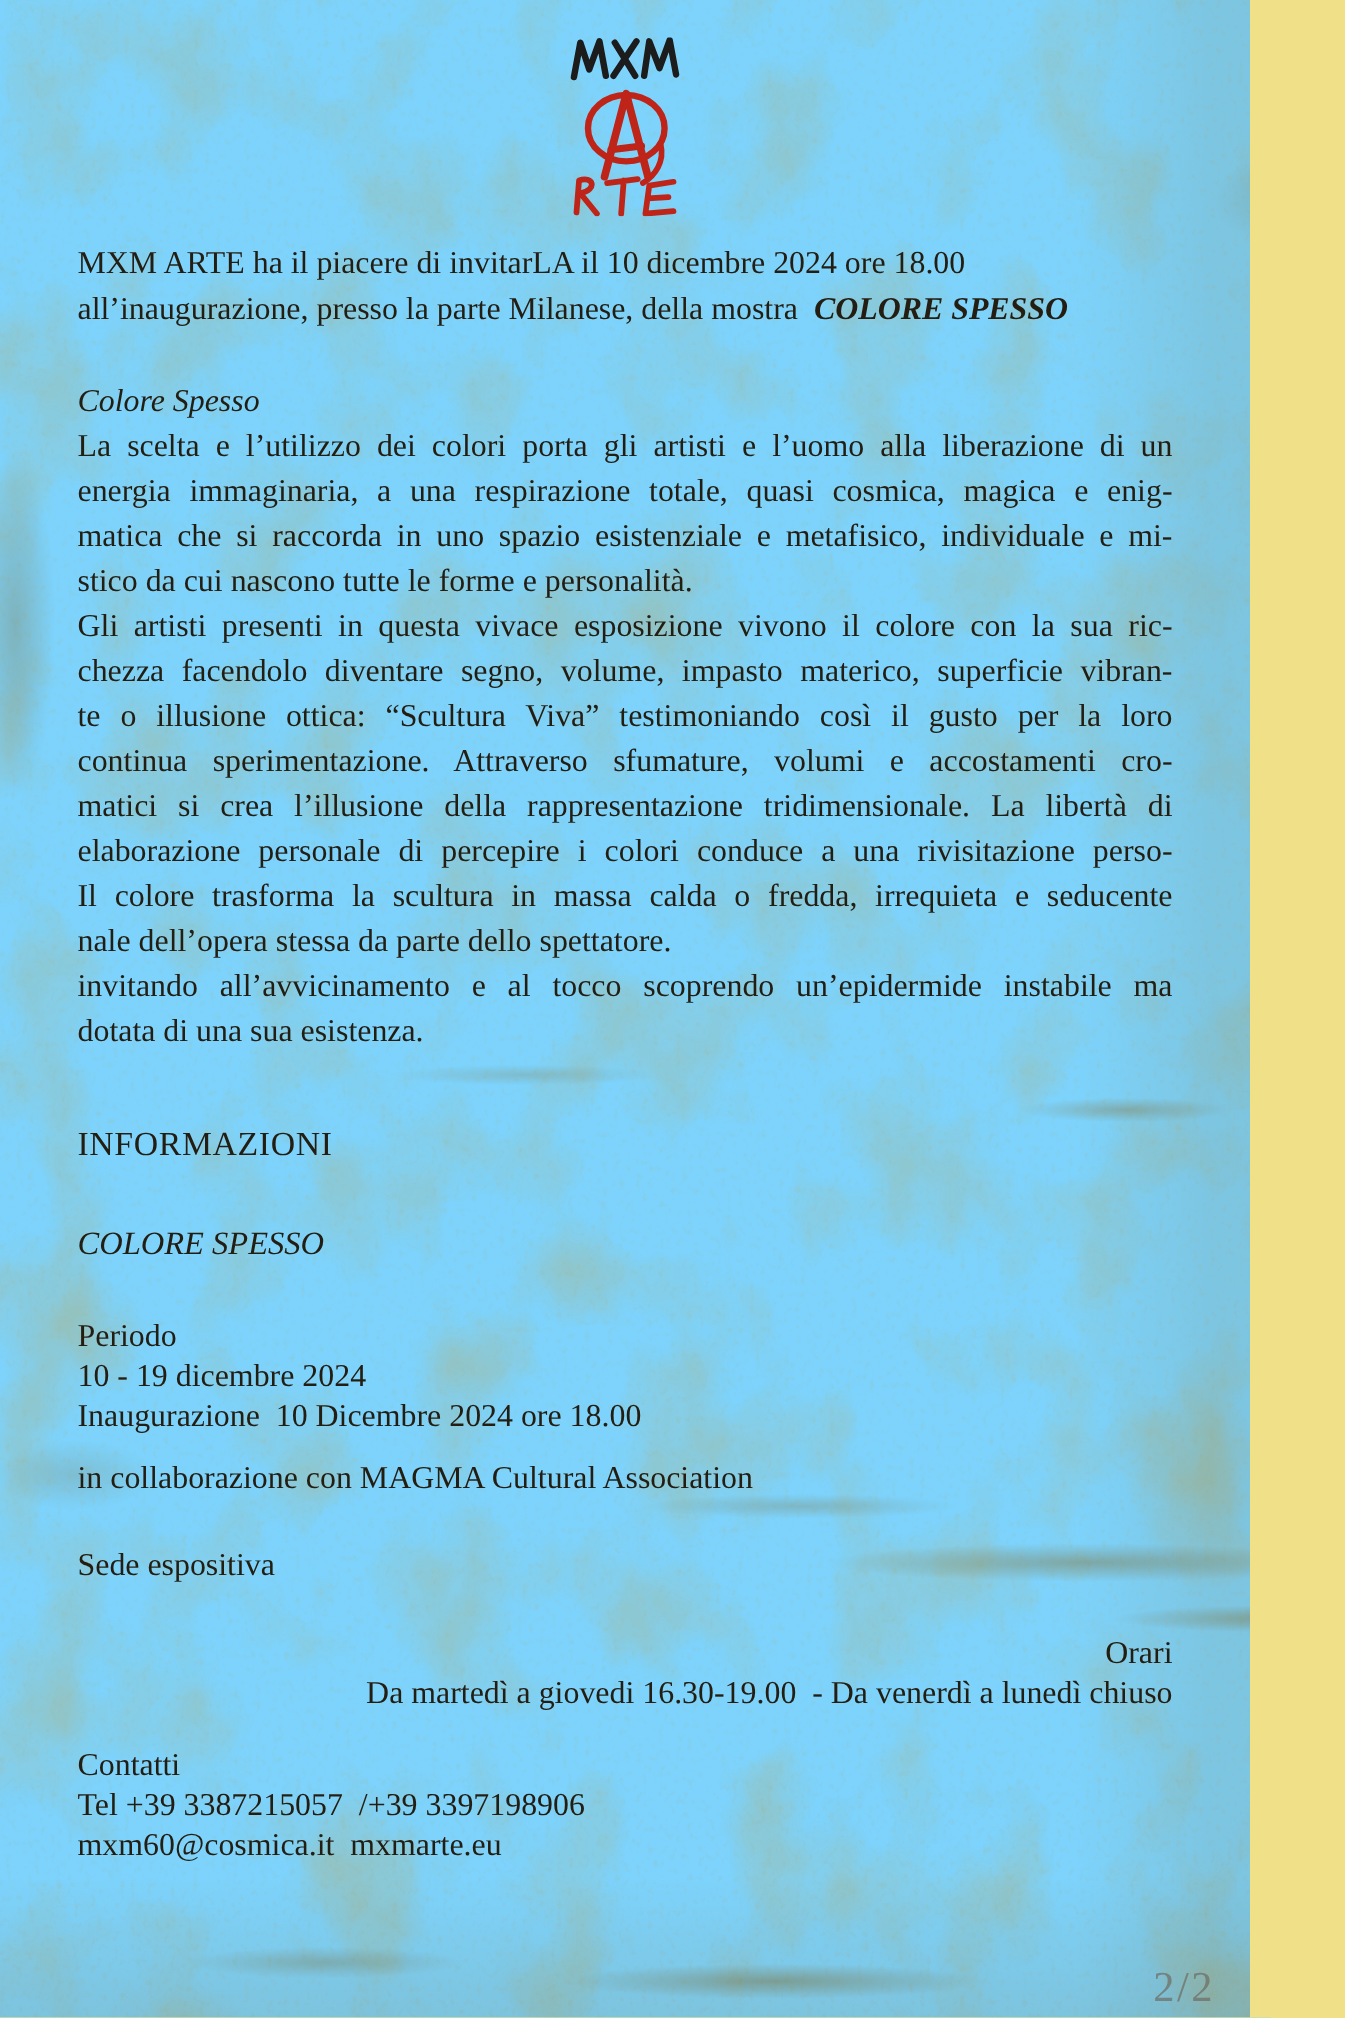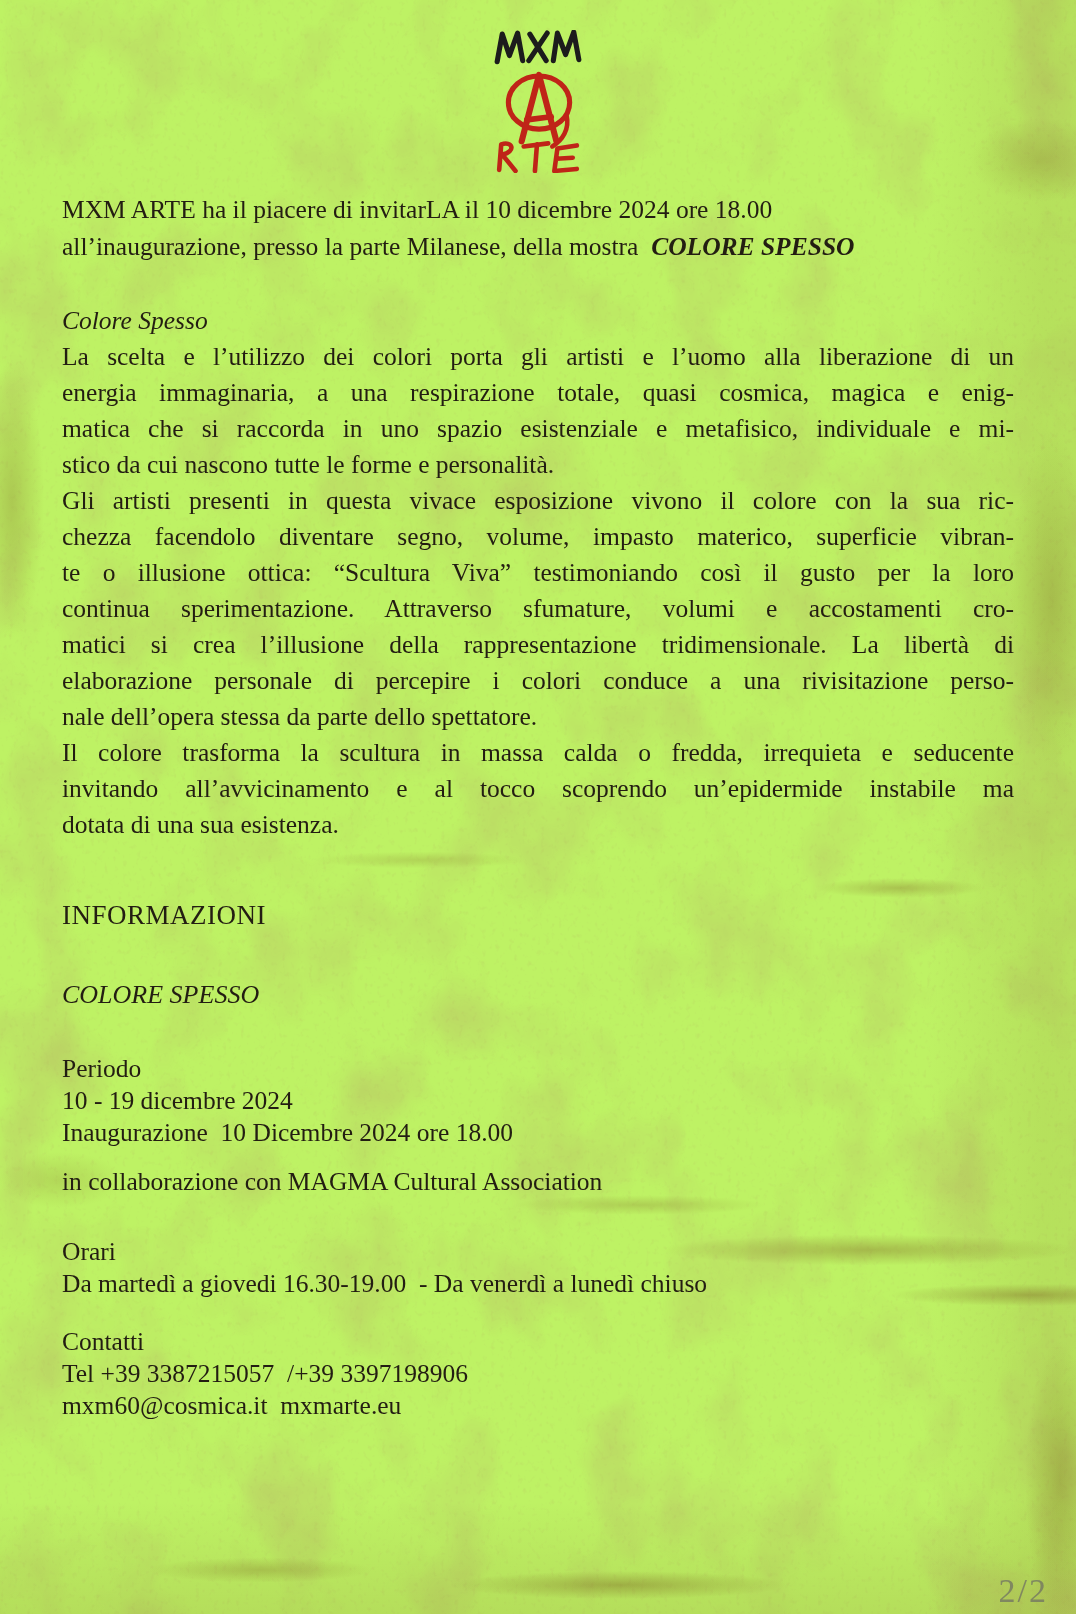--- a/index.html
+++ b/index.html
@@ -1,20 +1,20 @@
 <!DOCTYPE html>
 <html><head>
 <meta charset="utf-8">
 <style>
   html, body { margin: 0; padding: 0; background: #f0e189; }
   .page {
     position: relative;
-    width: 1076px;
+    width: 1000px;
     height: 1614px;
-    background: #bef264;
+    background: #7dd3fc;
     overflow: hidden;
     font-family: "Liberation Serif", "DejaVu Serif", serif;
     color: #231d12;
   }
   .texture-svg {
     position: absolute; inset: 0; z-index: 0; pointer-events: none;
   }
   .streaks {
     position: absolute; inset: 0; z-index: 0; pointer-events: none;
     background-image:
@@ -59,21 +59,21 @@
   .info-heading {
     margin: 54px 62px 0; font-size: 27px; line-height: 36px; letter-spacing: 0.5px;
   }
   .show-title {
     margin: 44px 62px 0; font-style: italic; font-size: 26px; line-height: 36px;
   }
   .block { margin: 0 62px; font-size: 25.5px; line-height: 32px; }
   .block.periodo   { margin-top: 40px; }
   .block.collab    { margin-top: 17px; }
   .block.venue     { margin-top: 38px; }
-  .block.hours     { margin-top: 25px; }
+  .block.hours     { margin-top: 38px; text-align: right; }
   .block.contacts  { margin-top: 26px; }
 
   .page-num {
     position: absolute; right: 28px; bottom: 4px; z-index: 2;
     font-size: 34px; color: rgba(110,110,100,0.72); letter-spacing: 2px;
   }
 </style>
 </head>
 <body>
 
@@ -132,39 +132,40 @@
       <div class="jline">La scelta e l’utilizzo dei colori porta gli artisti e l’uomo alla liberazione di un</div>
       <div class="jline">energia immaginaria, a una respirazione totale, quasi cosmica, magica e enig-</div>
       <div class="jline">matica che si raccorda in uno spazio esistenziale e metafisico, individuale e mi-</div>
       <div class="jline flush">stico da cui nascono tutte le forme e personalità.</div>
       <div class="jline">Gli artisti presenti in questa vivace esposizione vivono il colore con la sua ric-</div>
       <div class="jline">chezza facendolo diventare segno, volume, impasto materico, superficie vibran-</div>
       <div class="jline">te o illusione ottica: “Scultura Viva” testimoniando così il gusto per la loro</div>
       <div class="jline">continua sperimentazione. Attraverso sfumature, volumi e accostamenti cro-</div>
       <div class="jline">matici si crea l’illusione della rappresentazione tridimensionale. La libertà di</div>
       <div class="jline">elaborazione personale di percepire i colori conduce a una rivisitazione perso-</div>
+      <div class="jline">Il colore trasforma la scultura in massa calda o fredda, irrequieta e seducente</div>
       <div class="jline flush">nale dell’opera stessa da parte dello spettatore.</div>
-      <div class="jline">Il colore trasforma la scultura in massa calda o fredda, irrequieta e seducente</div>
       <div class="jline">invitando all’avvicinamento e al tocco scoprendo un’epidermide instabile ma</div>
       <div class="jline flush">dotata di una sua esistenza.</div>
     </div>
 
     <p class="info-heading">INFORMAZIONI</p>
 
     <p class="show-title">COLORE SPESSO</p>
 
     <div class="block periodo">
       <div class="pre">Periodo</div>
       <div class="pre">10 - 19 dicembre 2024</div>
       <div class="pre">Inaugurazione  10 Dicembre 2024 ore 18.00</div>
     </div>
 
     <p class="block collab pre">in collaborazione con MAGMA Cultural Association</p>
 
     <div class="block venue">
+      <div class="pre">Sede espositiva</div>
     </div>
 
     <div class="block hours">
       <div class="pre">Orari</div>
       <div class="pre">Da martedì a giovedi 16.30-19.00  - Da venerdì a lunedì chiuso</div>
     </div>
 
     <div class="block contacts">
       <div class="pre">Contatti</div>
       <div class="pre">Tel +39 3387215057  /+39 3397198906</div>

